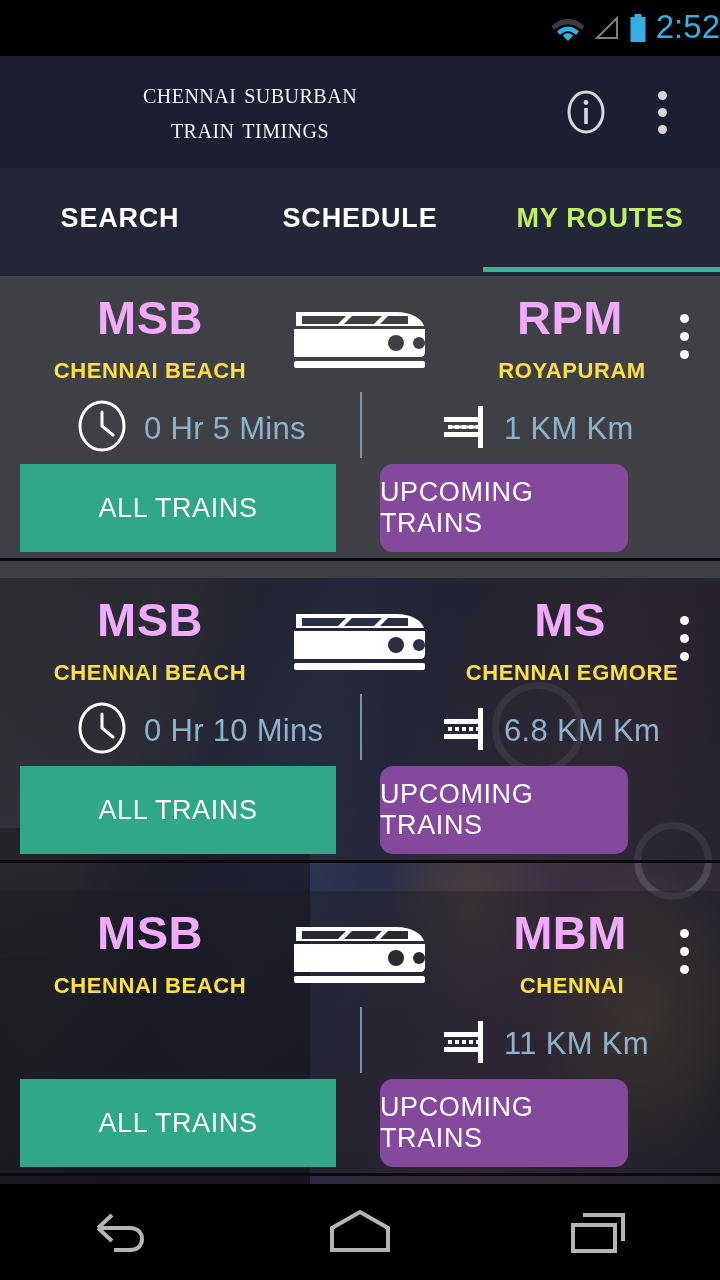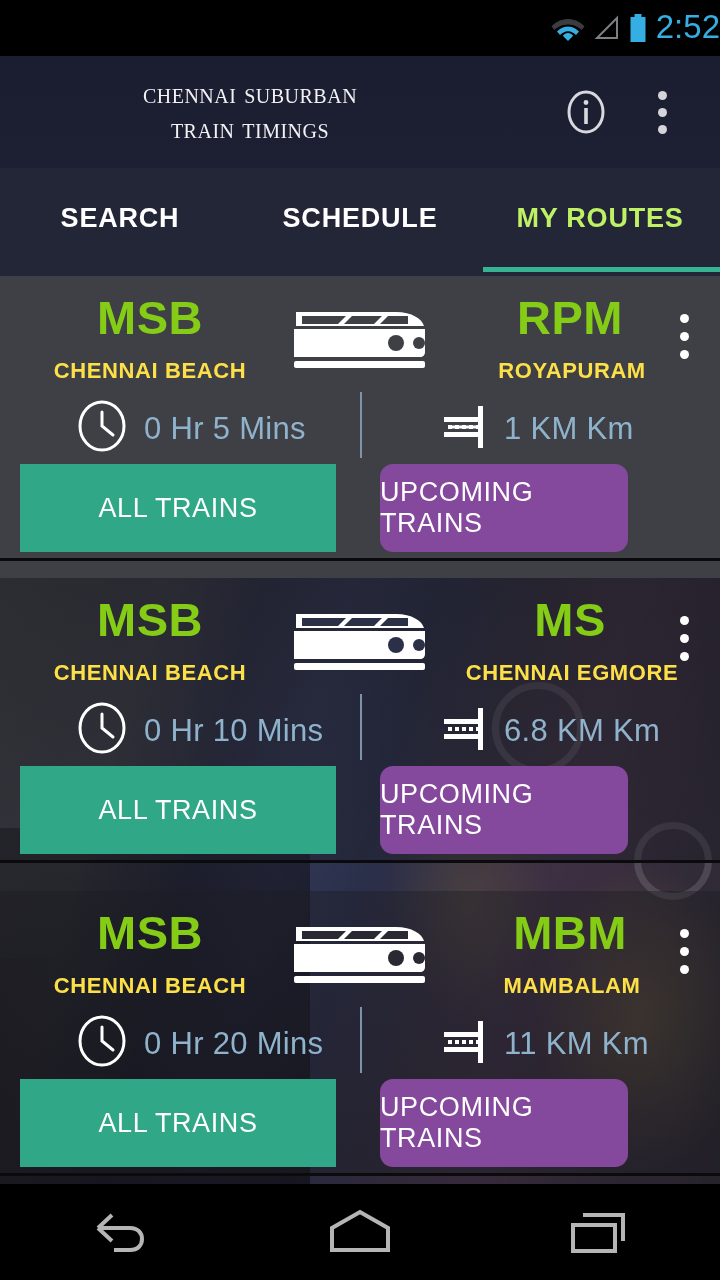--- a/index.html
+++ b/index.html
@@ -109,21 +109,21 @@
     position:absolute; left:0; width:720px;
     border-bottom:3px solid #0b0b0e;
   }
   .card.solid { background:#3f4045; }
   .card.glass { background:rgba(28,28,36,0.42); }
 
   .card-top { position:relative; height:110px; }
 
   .station-code {
     position:absolute; top:18px;
-    color:#84cc16; font-size:47px; font-weight:bold; letter-spacing:0.5px;
+    color:#f0abfc; font-size:47px; font-weight:bold; letter-spacing:0.5px;
     text-align:center; line-height:1;
   }
   .station-code.left  { left:30px;  width:240px; }
   .station-code.right { left:450px; width:240px; }
 
   .station-name {
     position:absolute; top:84px;
     color:#fde047; font-size:22px; font-weight:bold; letter-spacing:0.6px;
     text-align:center; line-height:1;
   }
@@ -345,50 +345,41 @@
         <div class="btn all">ALL TRAINS</div>
         <div class="btn upc">UPCOMING TRAINS</div>
       </div>
     </div>
 
     <div class="card glass" style="top:615px;">
       <div class="card-top">
         <div class="station-code left">MSB</div>
         <div class="station-name left">CHENNAI BEACH</div>
         <div class="station-code right">MBM</div>
-        <div class="station-name right">MAMBALAM</div>
+        <div class="station-name right">CHENNAI</div>
         <div class="train-icon">
           <svg width="136" height="74" viewBox="0 0 136 74">
             <path d="M4 16 L104 16 C120 16 130 23 132 30 L4 30 Z" fill="#ffffff"></path>
             <path d="M2 33 L133 33 L133 56 C133 59 131 61 128 61 L2 61 Z" fill="#ffffff"></path>
             <path d="M10 20 L10 28 L46 28 L54 20 Z" fill="#2a2830"></path>
             <path d="M60 20 L52 28 L82 28 L90 20 Z" fill="#2a2830"></path>
             <path d="M96 20 L88 28 L116 28 L116 20 Z" fill="#2a2830"></path>
             <circle cx="104" cy="47" r="8" fill="#2a2830"></circle>
             <circle cx="127" cy="47" r="6" fill="#2a2830"></circle>
             <rect x="2" y="65" width="131" height="7" rx="2" fill="#ffffff"></rect>
           </svg>
         </div>
         <div class="card-dots">
           <i></i>
           <i></i>
           <i></i>
         </div>
       </div>
       <div class="card-mid">
         <div class="mid-divider"></div>
-        <div class="metric duration">
-          <span>
-            <svg width="52" height="52" viewBox="0 0 52 52">
-              <ellipse cx="26" cy="26" rx="22" ry="24" fill="none" stroke="#ffffff" stroke-width="3"></ellipse>
-              <path d="M26 12 L26 26 L37 35" fill="none" stroke="#ffffff" stroke-width="3" stroke-linecap="round"></path>
-            </svg>
-          </span>
-          <span class="metric-text">0 Hr 20 Mins</span>
-        </div>
         <div class="metric distance">
           <span>
             <svg width="48" height="52" viewBox="0 0 48 52">
               <rect x="38" y="6" width="5" height="42" fill="#ffffff"></rect>
               <rect x="4" y="17" width="36" height="5" fill="#ffffff"></rect>
               <rect x="4" y="32" width="36" height="5" fill="#ffffff"></rect>
               <g fill="#ffffff">
                 <rect x="8" y="25" width="4" height="4"></rect>
                 <rect x="15" y="25" width="4" height="4"></rect>
                 <rect x="22" y="25" width="4" height="4"></rect>

